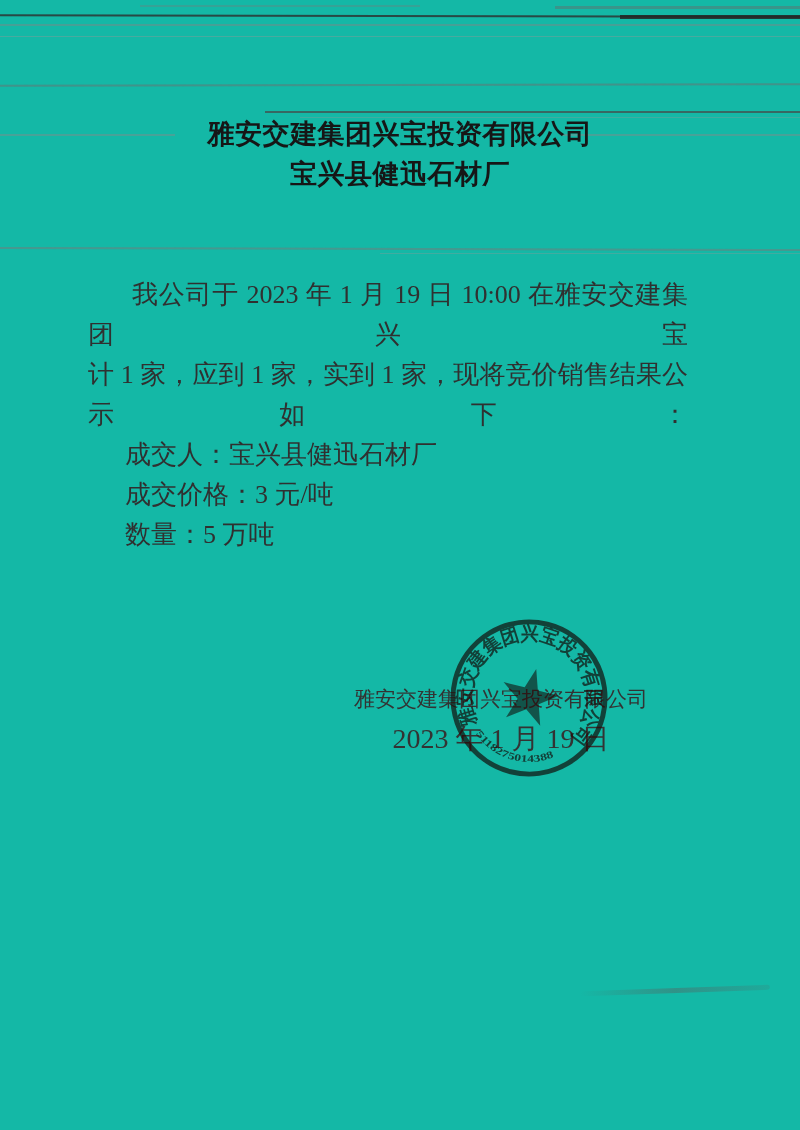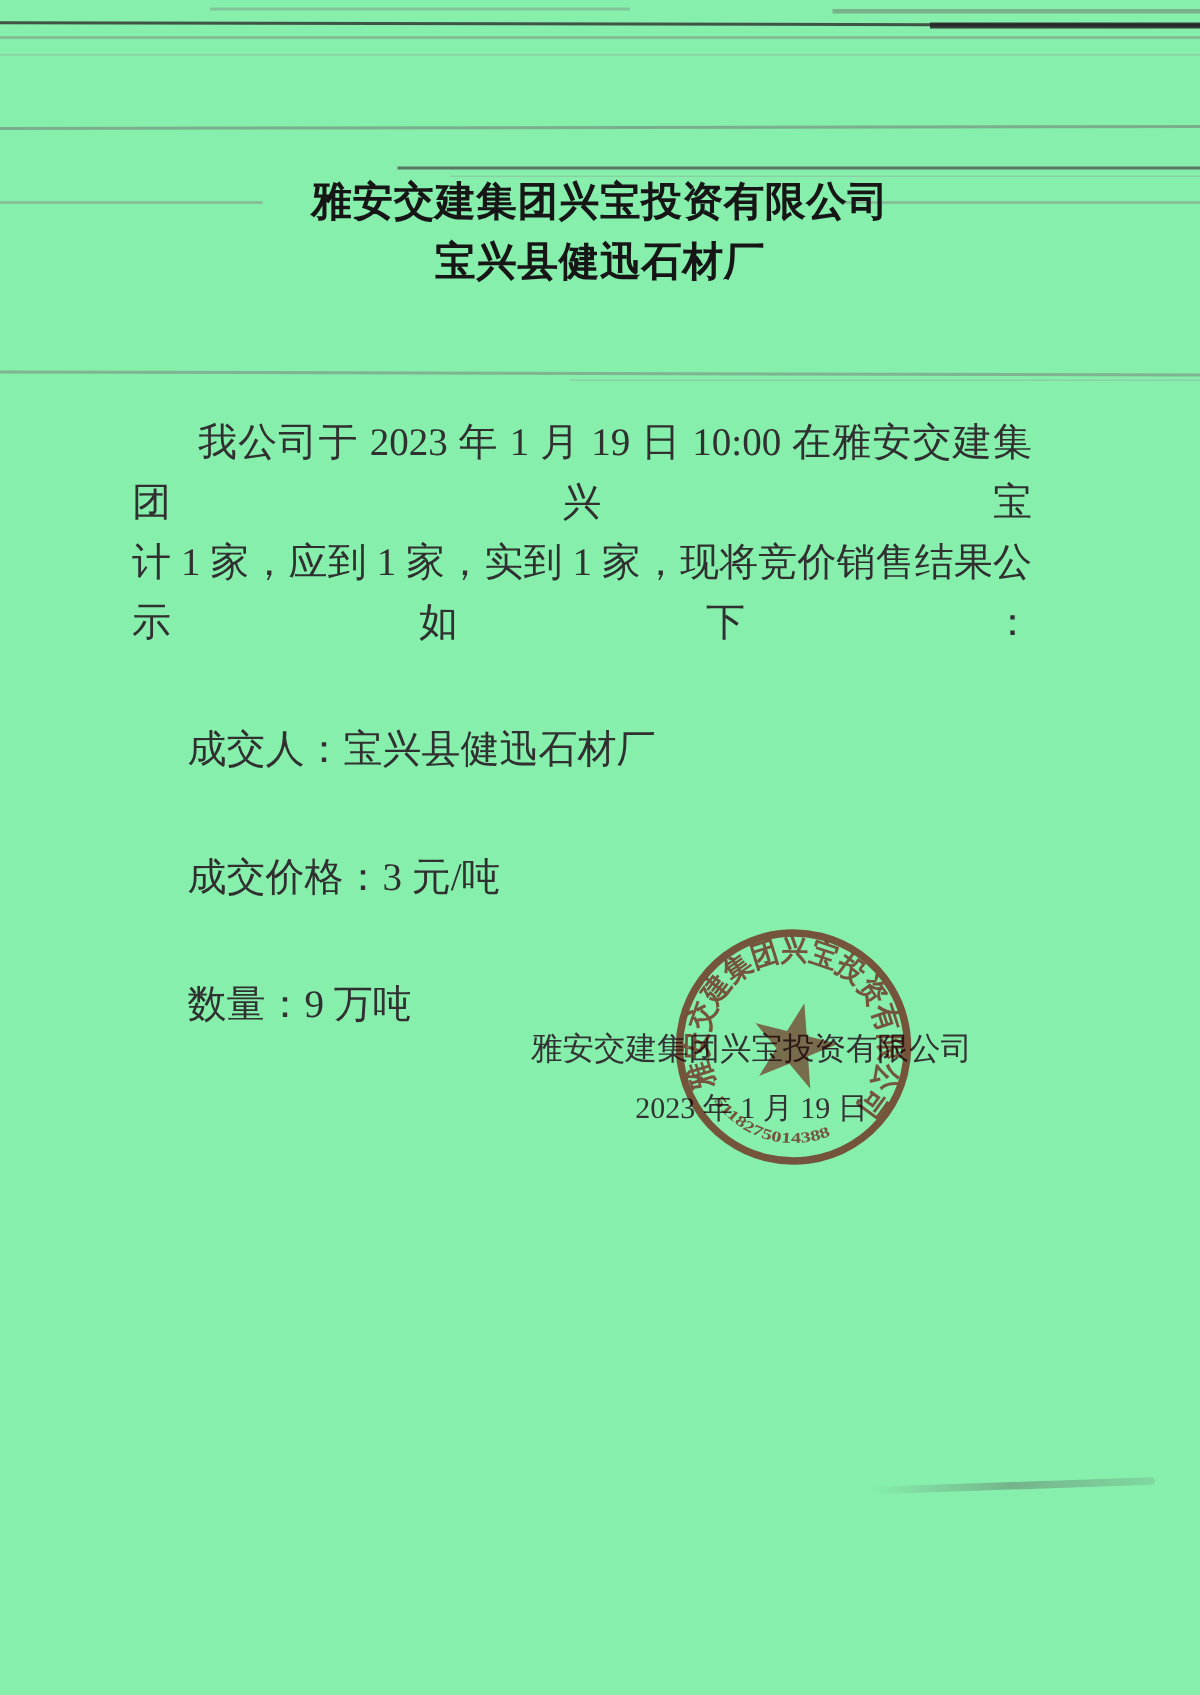--- a/index.html
+++ b/index.html
@@ -1,21 +1,21 @@
 <!DOCTYPE html>
 <html><head>
 <meta charset="utf-8">
 <style>
   html, body { margin: 0; padding: 0; background: #e8e8e8; }
   .page {
     position: relative;
     width: 800px;
     height: 1130px;
     margin: 0 auto;
-    background: #86efac;
+    background: #14b8a6;
     overflow: hidden;
     font-family: "Liberation Serif", "DejaVu Serif", serif;
     color: #2b2b2b;
   }
   
   .artifact { position: absolute; pointer-events: none; }
 
   
   .title-block {
     position: absolute;
@@ -31,32 +31,32 @@
   
   .body-block {
     position: absolute;
     top: 275px; left: 88px; width: 600px;
     font-size: 26px;
     line-height: 40px;
     color: #303030;
   }
   .pline { text-align: justify; text-align-last: justify; }
   .pline.first { text-indent: 44px; }
-  .rline { padding-left: 37px; margin-top: 45px; }
+  .rline { padding-left: 37px; }
 
   
   .signature-block {
     position: absolute;
     top: 679px; left: 336px; width: 330px;
     text-align: center;
     font-size: 21px;
     line-height: 40px;
     color: #333333;
   }
-  .signature-block .sig-date { font-size: 20px; }
+  .signature-block .sig-date { font-size: 28px; }
 
   
   .stamp {
     position: absolute;
     top: 618px; left: 449px;
     width: 160px; height: 160px;
     mix-blend-mode: multiply;
     opacity: 0.92;
   }
   .stamp text {
@@ -87,21 +87,21 @@
   <div class="title-block">
     <div>雅安交建集团兴宝投资有限公司</div>
     <div>宝兴县健迅石材厂</div>
   </div>
 
   <div class="body-block">
     <div class="pline first">我公司于 2023 年 1 月 19 日 10:00 在雅安交建集团兴宝</div>
     <div class="pline">计 1 家，应到 1 家，实到 1 家，现将竞价销售结果公示如下：</div>
     <div class="rline">成交人：宝兴县健迅石材厂</div>
     <div class="rline">成交价格：3 元/吨</div>
-    <div class="rline">数量：9 万吨</div>
+    <div class="rline">数量：5 万吨</div>
   </div>
 
   <div class="signature-block">
     <div class="sig-company">雅安交建集团兴宝投资有限公司</div>
     <div class="sig-date">2023 年 1 月 19 日</div>
   </div>
 
   <svg class="stamp" viewBox="0 0 160 160" xmlns="http://www.w3.org/2000/svg">
     <defs>
       <path id="ring-path" d="M 35.6 117.3 A 58 58 0 1 1 124.4 117.3" fill="none"></path>

